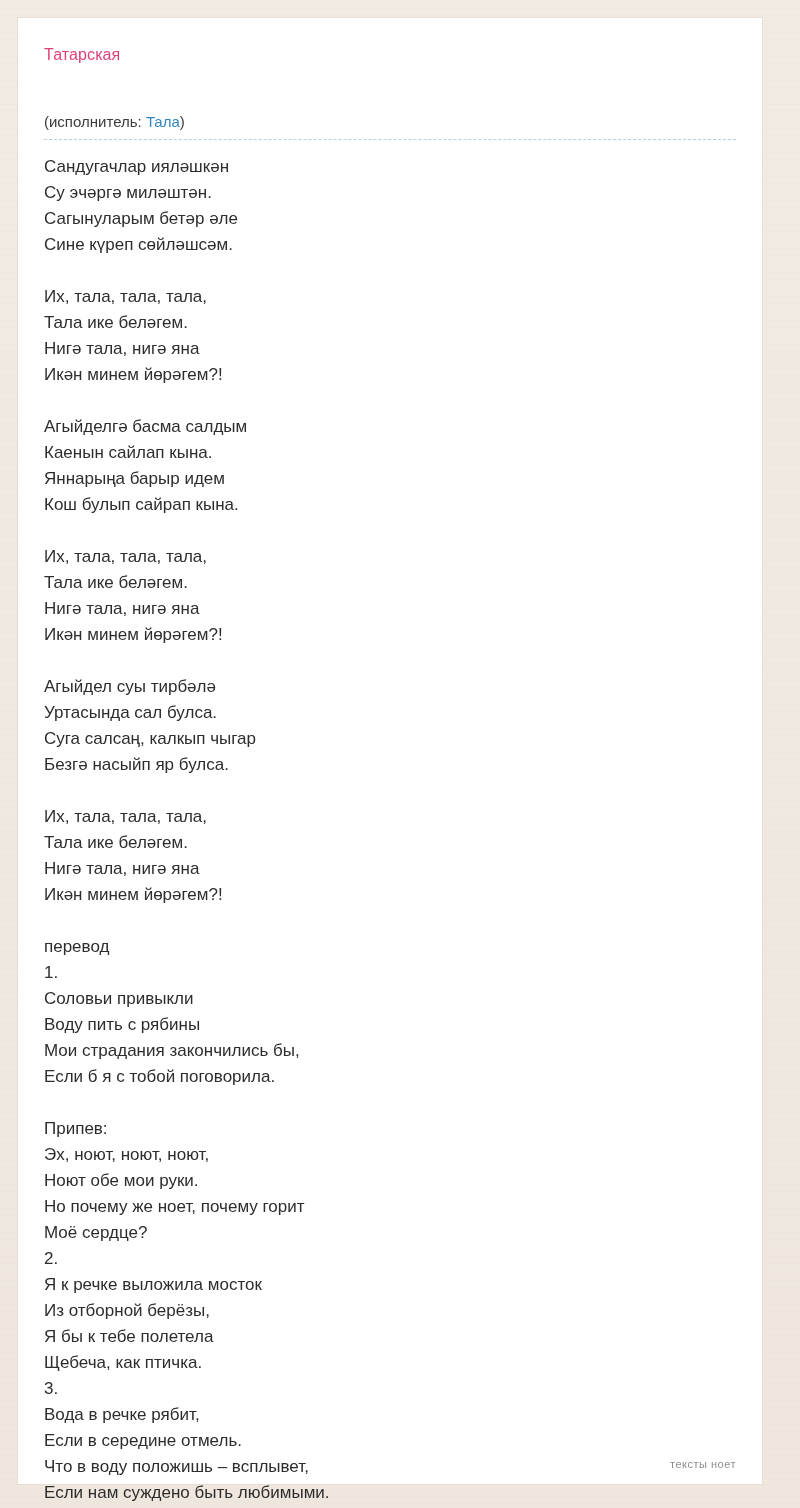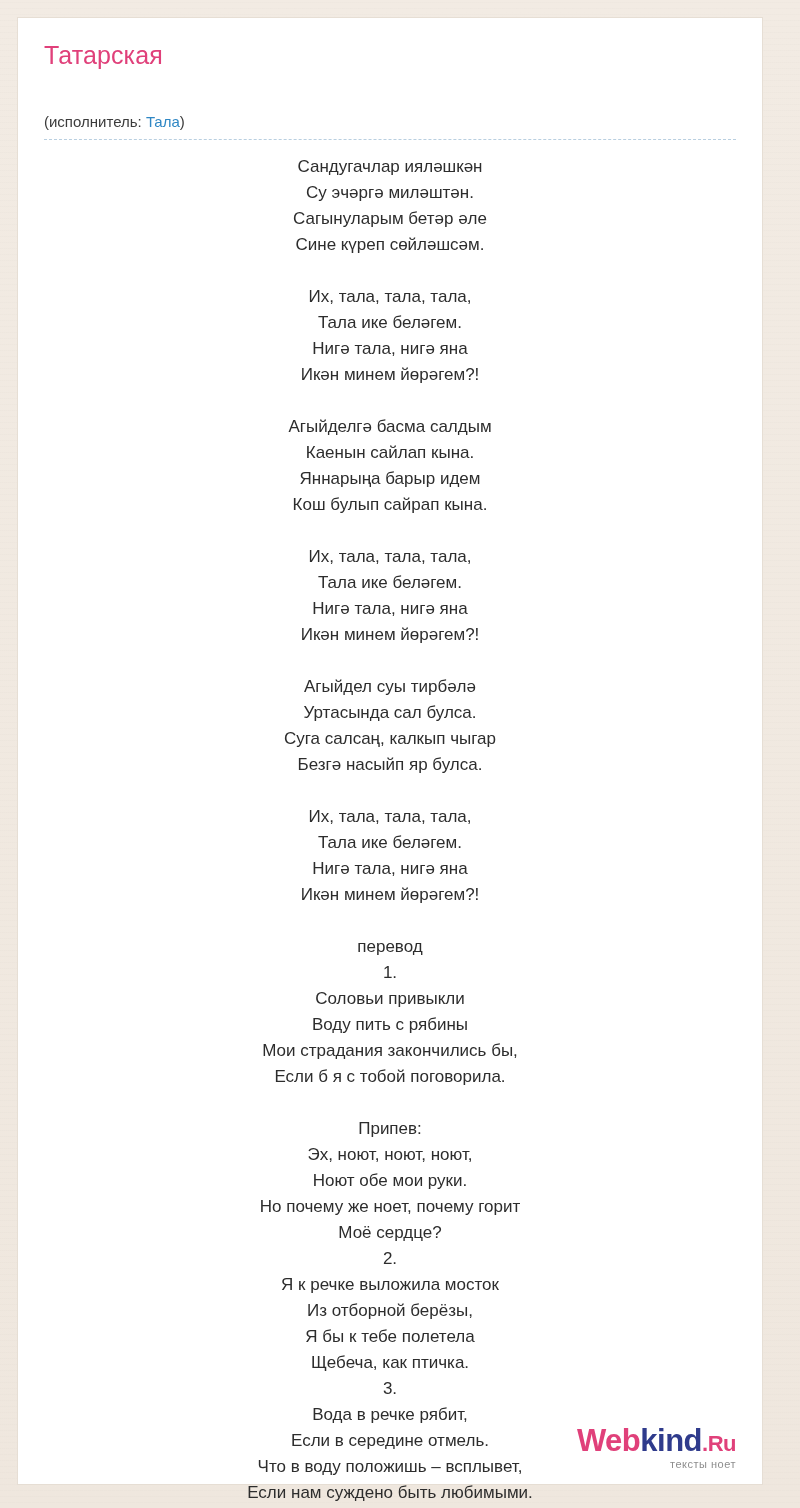--- a/index.html
+++ b/index.html
@@ -38,21 +38,21 @@
     box-shadow: 0 0 0 1px #e6ded4;
   }
   .card-inner {
     padding: 22px 26px 0 26px;
     box-sizing: border-box;
     height: 100%;
     position: relative;
   }
   .song-title {
     color: #e0407a;
-    font-size: 25px;
+    font-size: 16px;
     line-height: 30px;
     margin: 0 0 6px 0;
     font-weight: normal;
     letter-spacing: 0.1px;
   }
   .artist-line {
     font-size: 15px;
     color: #3b3b3b;
     padding-bottom: 9px;
     border-bottom: 1px dashed #b9cfe0;
@@ -62,21 +62,20 @@
   .artist-line a {
     color: #2f87c4;
     text-decoration: none;
   }
   .lyrics {
     font-size: 17px;
     line-height: 26px;
     color: #2d2d2d;
     white-space: pre-wrap;
     word-wrap: break-word;
-    text-align: center;
   }
   .logo {
     position: absolute;
     right: 26px;
     bottom: 14px;
     text-align: right;
     line-height: 1;
   }
   .logo-main {
     font-size: 31px;
@@ -154,18 +153,17 @@
 Из отборной берёзы,
 Я бы к тебе полетела
 Щебеча, как птичка.
 3.
 Вода в речке рябит,
 Если в середине отмель.
 Что в воду положишь – всплывет,
 Если нам суждено быть любимыми.</div>
 
     <div class="logo">
-      <div class="logo-main"><span>Web</span><span class="kind">kind</span><span class="ru">.Ru</span></div>
       <div class="logo-sub">тексты ноет</div>
     </div>
 
   </div>
 </div>
 
 </body></html>

